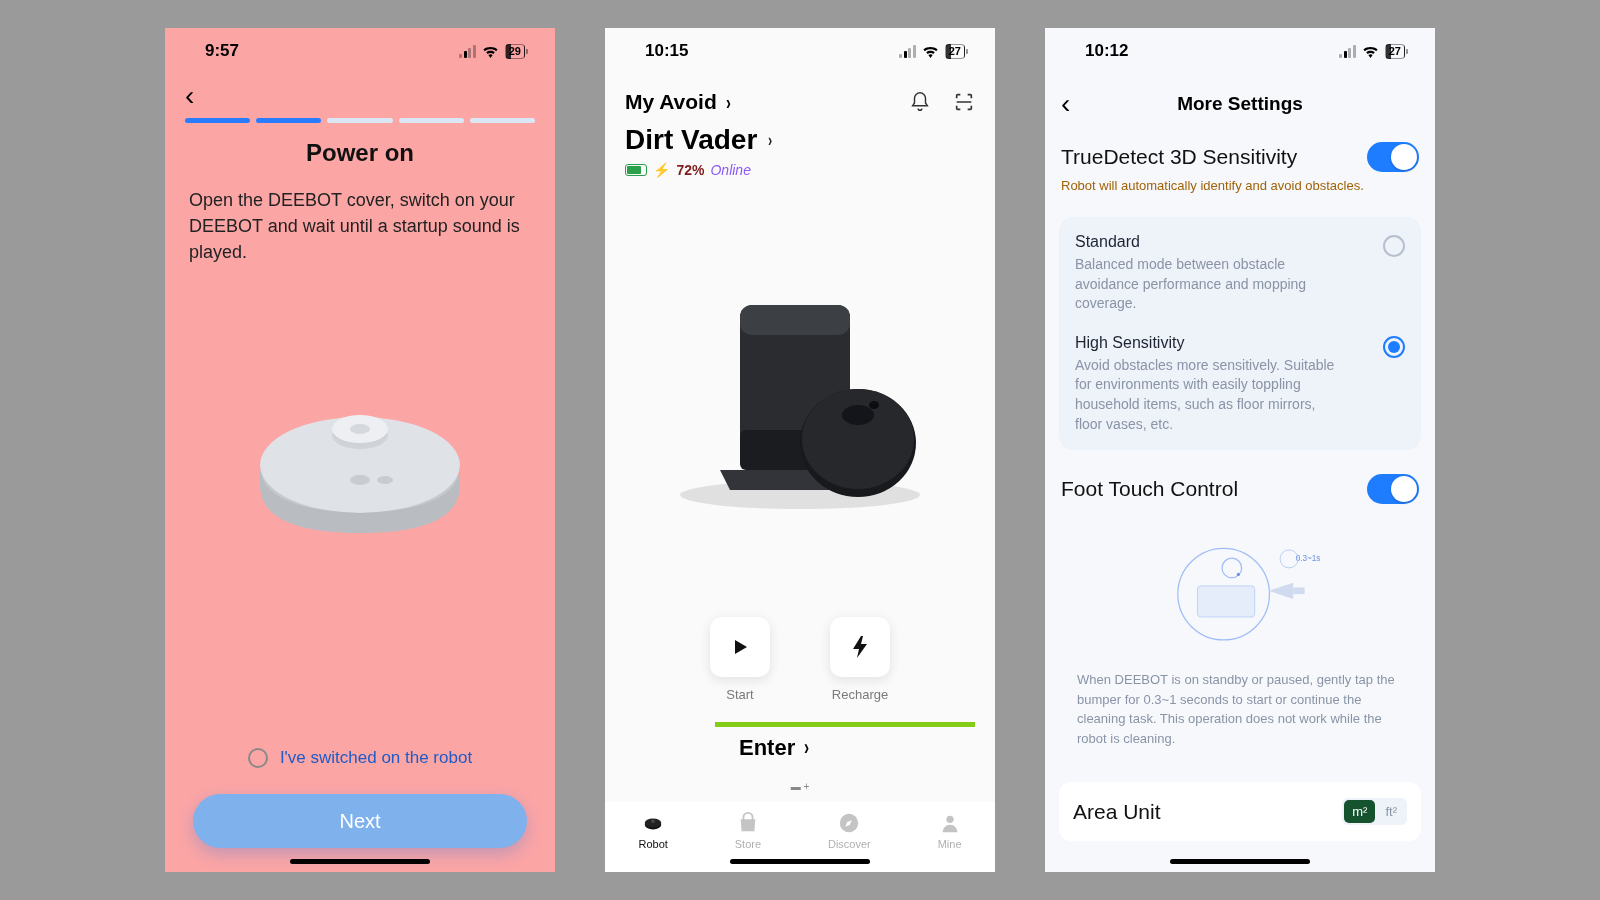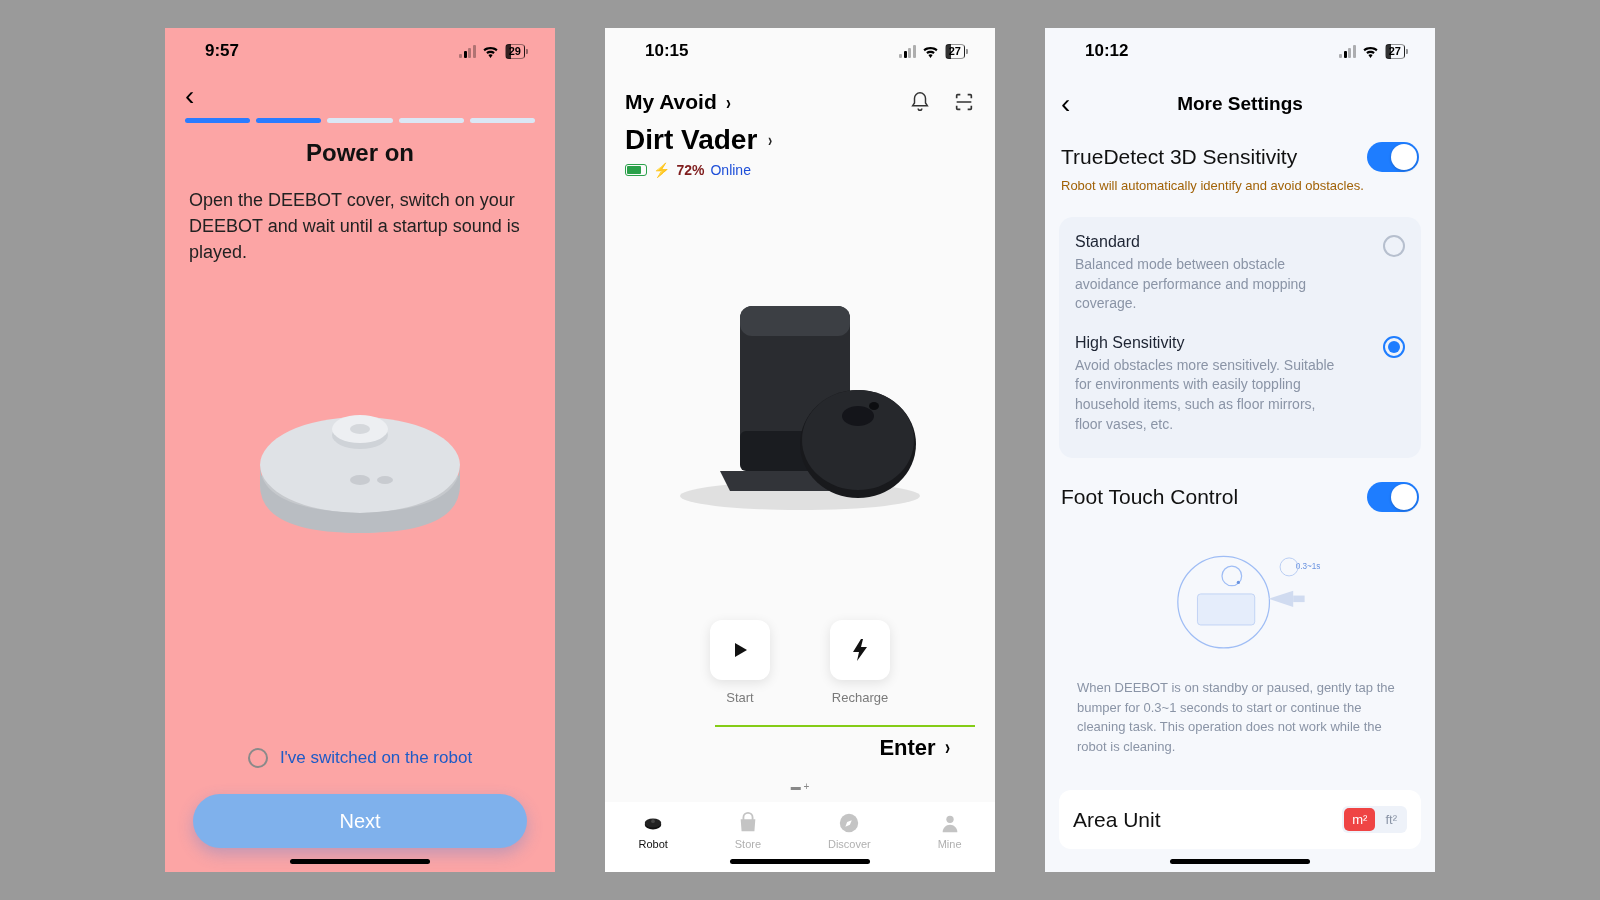--- a/index.html
+++ b/index.html
@@ -93,35 +93,35 @@
   .header-icons .hicon { width:22px; height:22px; }
   .device-name { font-size:28px; font-weight:700; margin-top:10px; display:flex; align-items:center; gap:10px;}
   .device-name .chev { font-size:18px; color:#222; }
   .device-status { display:flex; align-items:center; gap:6px; margin-top:6px; font-size:14px;}
   .batt-small {
     width:22px; height:12px; border:1px solid #2aa04a; border-radius:3px; position:relative;
   }
   .batt-small::after{content:''; position:absolute; top:1px; left:1px; width:72%; height:8px; background:#2aa04a; border-radius:1px;}
   .batt-pct { color:#7f1d1d; font-weight:600; }
   .bolt-green { color:#2aa04a; font-weight:700; }
-  .online { color:#1d4ed8; font-weight:500; }
+  .online { color:#8b5cf6; font-weight:500;font-style:italic; }
   .robot-photo { flex:1; display:flex; justify-content:center; align-items:center; }
   .robot-photo svg { width: 280px; height: 250px; }
   .action-btns { display:flex; justify-content:center; gap:60px; padding: 0 20px 20px; }
   .square-btn {
     width:60px; height:60px; background:#fff; border-radius:12px;
     box-shadow: 0 3px 12px rgba(0,0,0,.1);
     display:flex; align-items:center; justify-content:center; font-size:22px;
   }
   .square-btn-wrap { display:flex; flex-direction:column; align-items:center; gap:10px;}
   .square-label { font-size:13px; color:#7a7a7a; }
   .enter-row {
-    display:flex; justify-content:flex-end; align-items:center;
+    display:flex; justify-content:flex-start; align-items:center;
     padding: 8px 24px 20px; font-size:22px; font-weight:600;
-    border-top: 2px solid #84cc16;
+    border-top: 5px solid #84cc16;
     margin: 0 20px 0 110px;
   }
   .pagedots { display:flex; justify-content:center; gap:4px; padding-bottom:10px; font-size:10px; color:#888;}
   .tabbar {
     display:flex; justify-content:space-around; padding:10px 0 22px;
     background:#fff;
   }
   .tab { display:flex; flex-direction:column; align-items:center; gap:4px; font-size:11px; color:#b0b0b0;}
   .tab.active { color:#111; }
   .tab .ticon { width:22px; height:22px; }
@@ -138,42 +138,42 @@
     width:52px; height:30px; background:#1e7dff; border-radius:15px; position:relative;
   }
   .toggle::after{
     content:''; position:absolute; right:2px; top:2px; width:26px; height:26px;
     background:#fff; border-radius:50%; box-shadow:0 1px 3px rgba(0,0,0,.2);
   }
   .option-card {
     background:#eef2f9; border-radius:14px; margin:12px 14px 20px; padding:16px;
   }
   .option-item { margin-bottom:20px; }
-  .option-item:last-child{margin-bottom:8px;}
+  .option-item:last-child{margin-bottom:0;}
   .option-head { display:flex; justify-content:space-between; align-items:flex-start; }
   .option-title { font-size:16px; font-weight:500; color:#1d2433; }
   .option-desc { font-size:14px; color:#8a94a6; margin-top:4px; line-height:1.4; max-width:270px;}
   .radio-o {
     width:22px; height:22px; border:2px solid #b6bfce; border-radius:50%; flex-shrink:0; margin-top:2px;
   }
   .radio-o.selected { border-color:#1e7dff; position:relative;}
   .radio-o.selected::after{
     content:''; position:absolute; top:3px; left:3px; width:12px; height:12px;
     background:#1e7dff; border-radius:50%;
   }
   .foot-illus { display:flex; justify-content:center; padding:16px 0 10px;}
   .foot-illus svg { width: 180px; height: 140px;}
   .foot-desc { font-size:13px; color:#8a94a6; line-height:1.5; padding: 0 16px 14px;}
   .area-unit-row {
     background:#fff; margin: 8px 14px; border-radius:12px; padding:16px 14px;
     display:flex; justify-content:space-between; align-items:center;
   }
   .unit-toggle { display:flex; gap:2px; background:#eef2f9; border-radius:6px; padding:2px;}
   .unit-opt { padding:4px 8px; font-size:13px; border-radius:5px; color:#8a94a6;}
-  .unit-opt.active { background:#ef4444; color:#fff;}
+  .unit-opt.active { background:#14532d; color:#fff;}
   .chev-right{ display:inline-block; transform: scaleX(0.7); }
 </style>
 </head>
 <body>
 
 <div class="phone">
   <div class="status-bar">
     <span>9:57</span>
     <div class="status-right">
       <div class="signal-bars">

